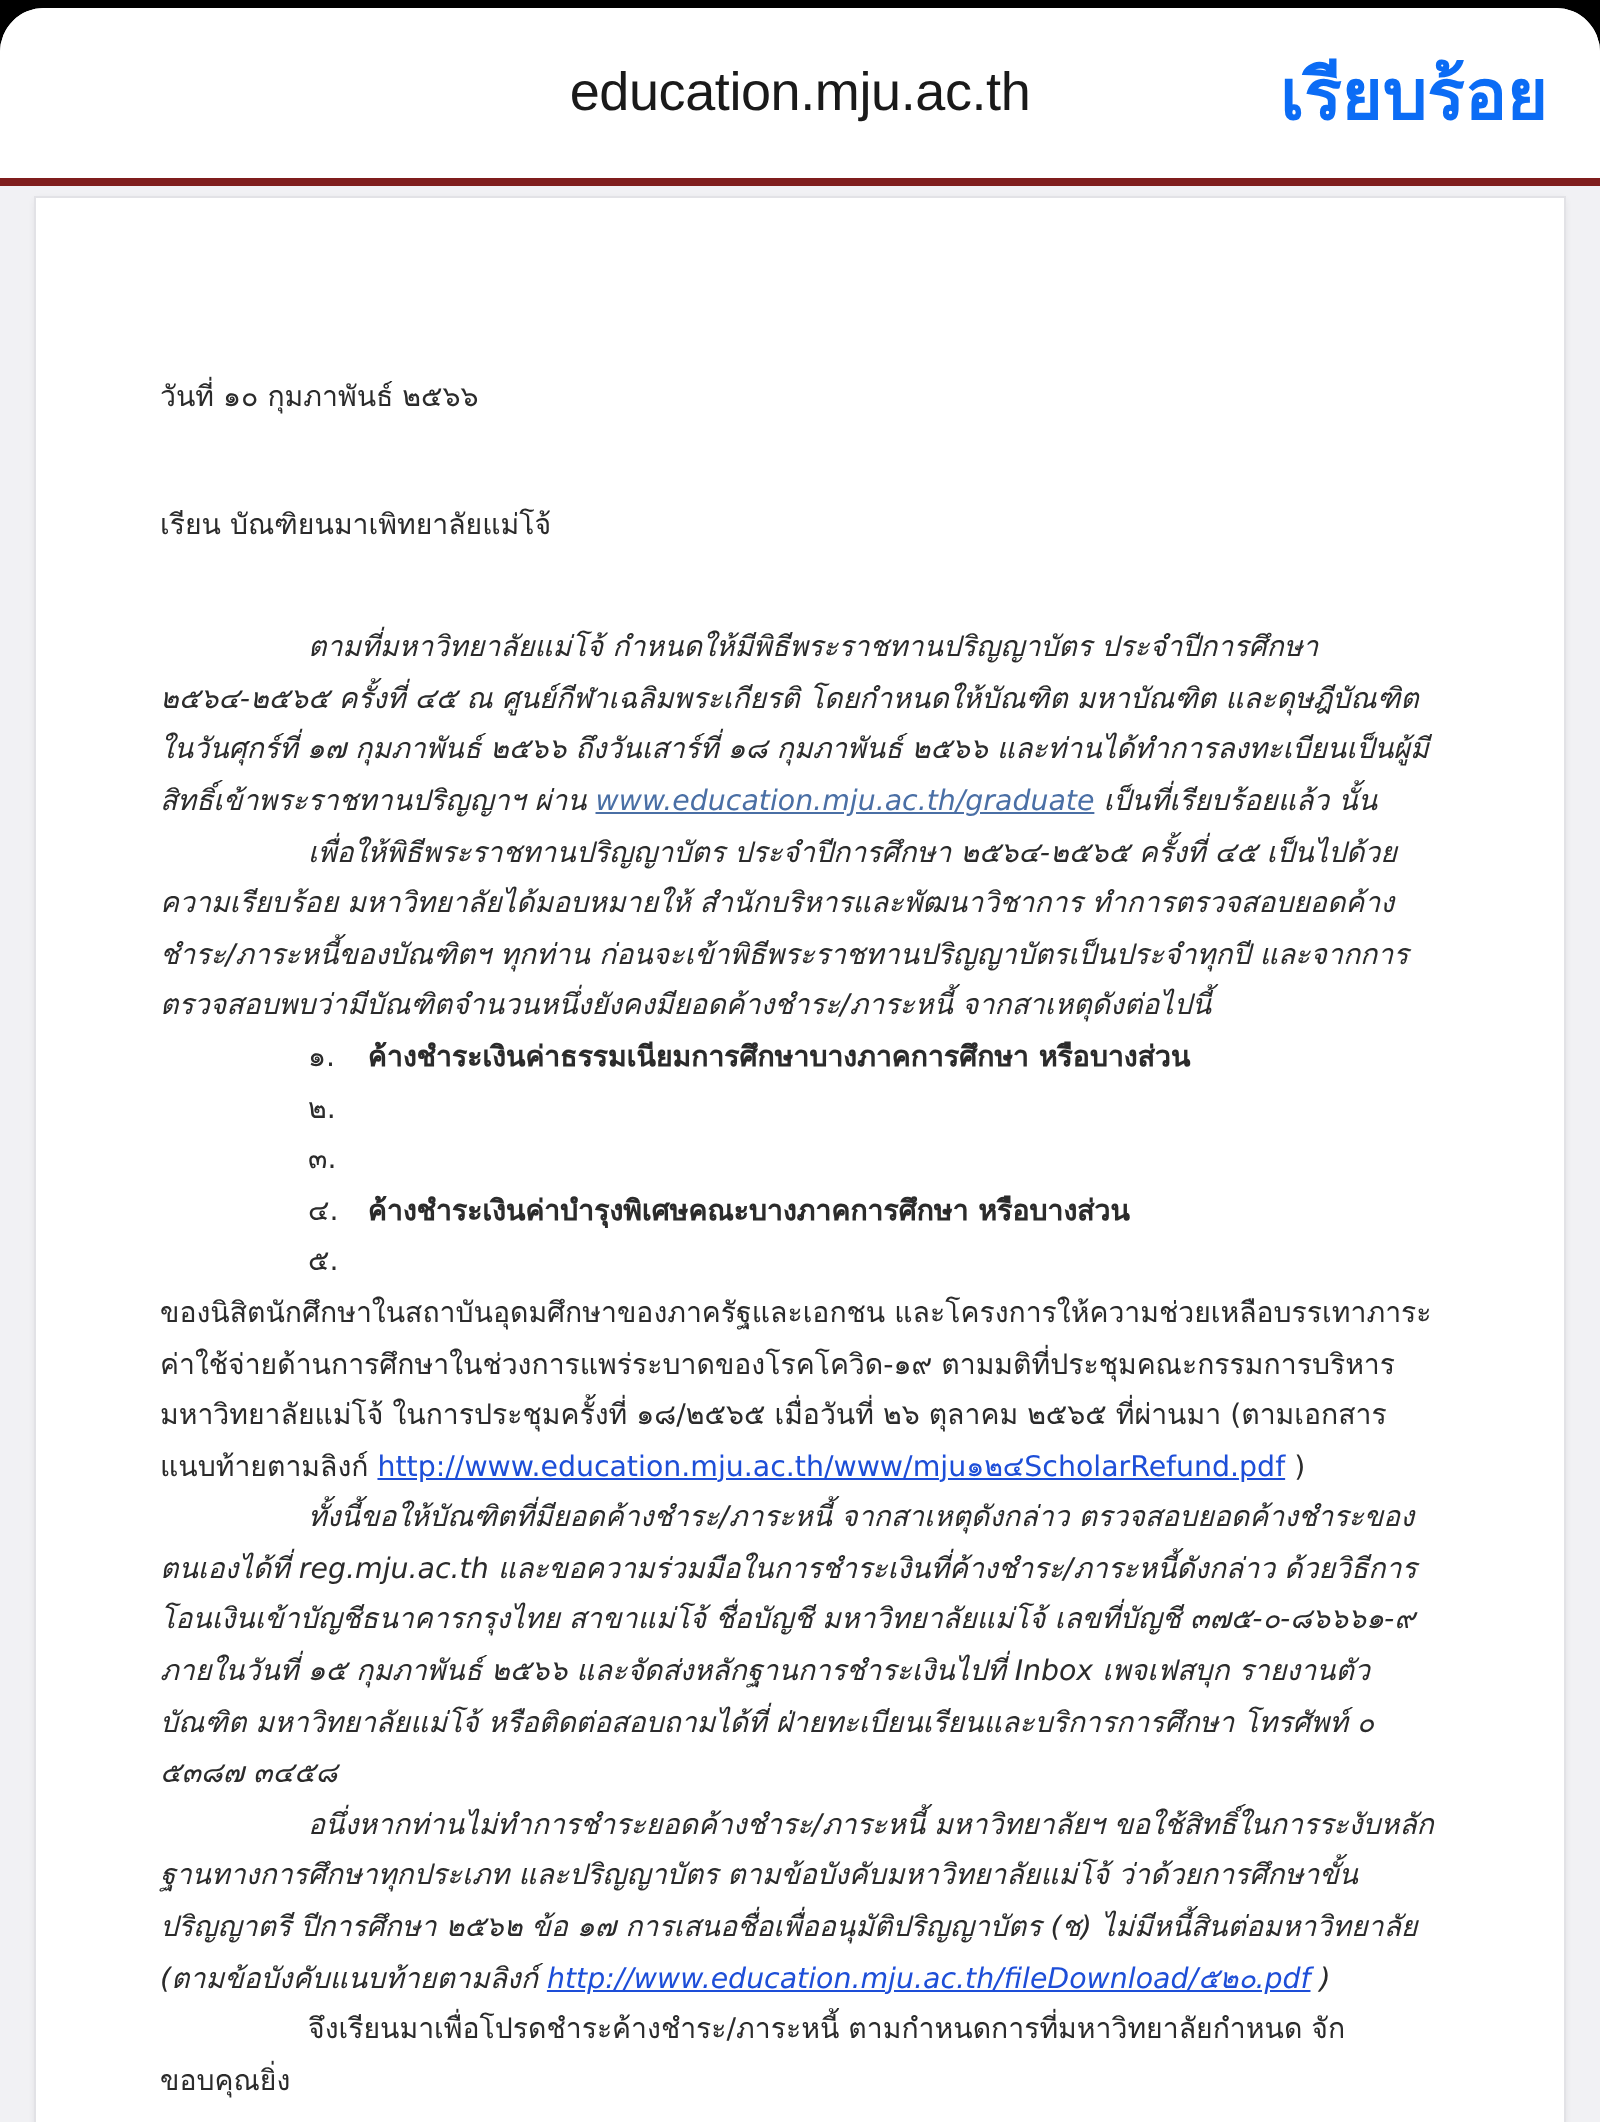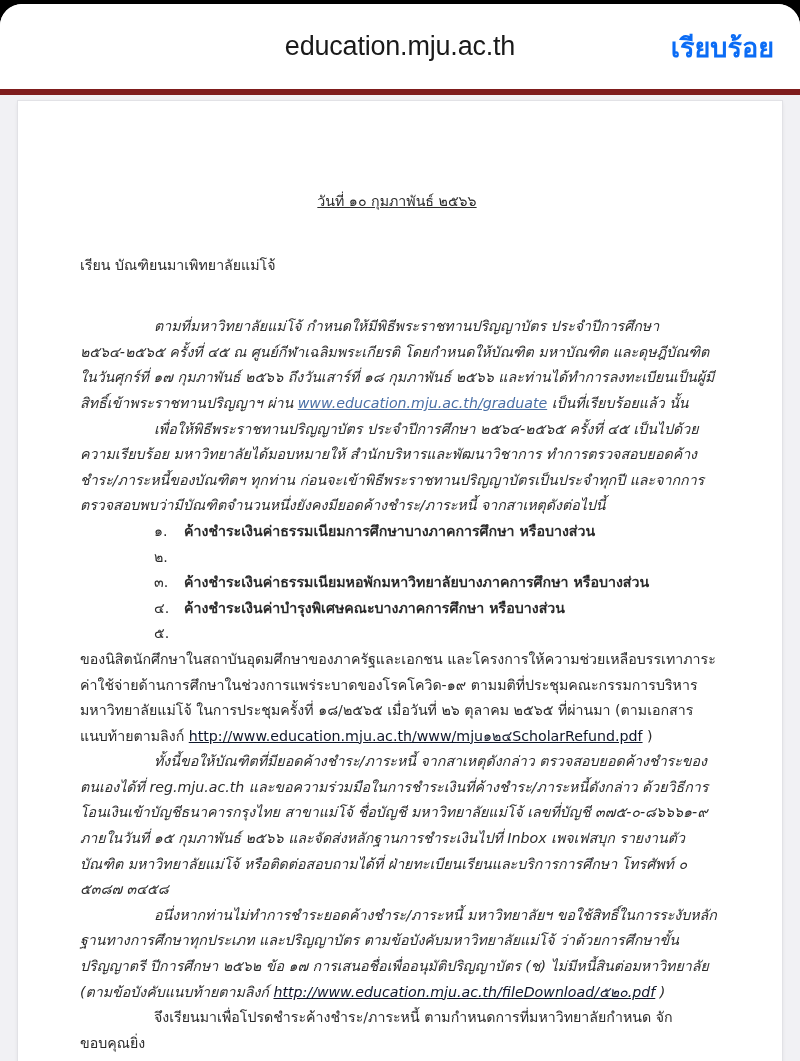--- a/index.html
+++ b/index.html
@@ -27,38 +27,38 @@
     border-top-left-radius: 22px;
     border-top-right-radius: 22px;
     overflow: hidden;
   }
 
   
   #navbar {
     position: relative;
     height: 85px;
     background: #ffffff;
-    border-bottom: 6px solid #7f1d1d;
+    border-bottom: 4px solid #7f1d1d;
     display: flex;
     align-items: center;
     justify-content: center;
   }
   #nav-title {
     font-size: 27px;
     font-weight: 400;
     color: #1a1a1a;
     letter-spacing: -0.2px;
     white-space: nowrap;
   }
   #done-button {
     position: absolute;
     right: 26px;
     top: 50%;
     transform: translateY(-50%);
-    font-size: 27px;
+    font-size: 35px;
     font-weight: 700;
     color: #0b6cf5;
     cursor: pointer;
     white-space: nowrap;
     background: none;
     border: none;
     padding: 0;
     font-family: inherit;
   }
 
@@ -85,24 +85,23 @@
 
   
   .doc {
     font-family: "DejaVu Sans", "Liberation Sans", sans-serif;
     font-size: 14.2px;
     line-height: 25.6px;
     color: #2b2b2b;
     text-align: left;
   }
   .date-line {
-    text-align: center;
+    text-align: left;
     margin: 0 0 38px 0;
     padding-right: 6px;
-    text-decoration: underline;
   }
   .salutation {
     margin: 0 0 36px 0;
   }
   .para {
     margin: 0;
     text-indent: 74px;
     font-style: italic;
   }
 
@@ -133,21 +132,21 @@
 
   
   a.doclink {
     text-decoration: underline;
     cursor: pointer;
   }
   a.link-blue {
     color: #4a6fa5;
   }
   a.link-red {
-    color: #0f172a;
+    color: #1d4ed8;
   }
 
   
   .closing {
     margin: 0;
     text-indent: 74px;
   }
 </style>
 </head>
 <body>
@@ -174,21 +173,20 @@
       <ol class="numlist">
         <li>
           <span class="num">๑.</span>
           <span class="txt">ค้างชำระเงินค่าธรรมเนียมการศึกษาบางภาคการศึกษา หรือบางส่วน</span>
         </li>
         <li>
           <span class="num">๒.</span>
         </li>
         <li>
           <span class="num">๓.</span>
-          <span class="txt">ค้างชำระเงินค่าธรรมเนียมหอพักมหาวิทยาลัยบางภาคการศึกษา หรือบางส่วน</span>
         </li>
         <li>
           <span class="num">๔.</span>
           <span class="txt">ค้างชำระเงินค่าบำรุงพิเศษคณะบางภาคการศึกษา หรือบางส่วน</span>
         </li>
         <li>
           <span class="num">๕.</span>
         </li>
       </ol>
 

